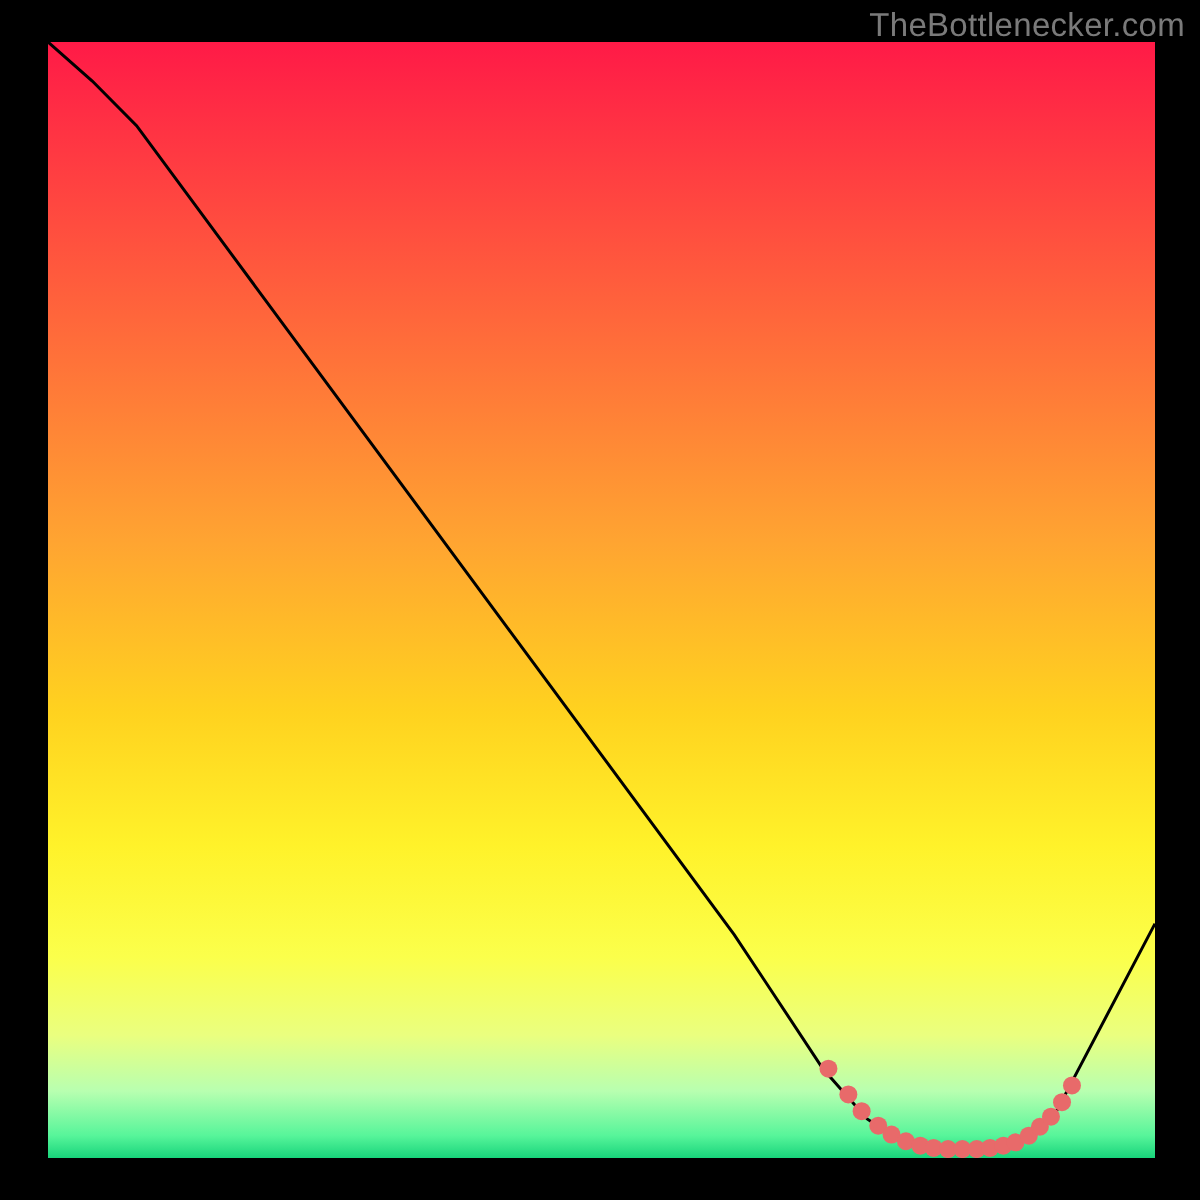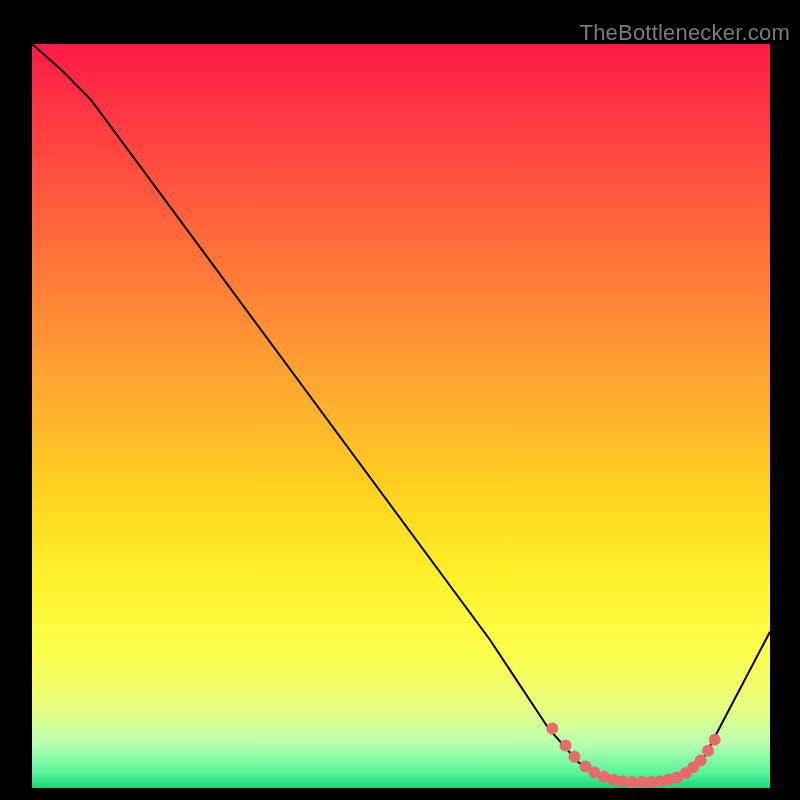--- a/index.html
+++ b/index.html
@@ -9,21 +9,20 @@
     height: 800px;
     background: #000;
     overflow: hidden;
     font-family: Arial, Helvetica, sans-serif;
   }
   .frame {
     position: relative;
     width: 800px;
     height: 608px;
     background: #000;
-    margin-top: 16px;
   }
   .watermark {
     position: absolute;
     top: 4px;
     right: 10px;
     color: #7a7a7a;
     font-size: 22px;
     font-weight: 500;
     letter-spacing: 0.2px;
     z-index: 10;

